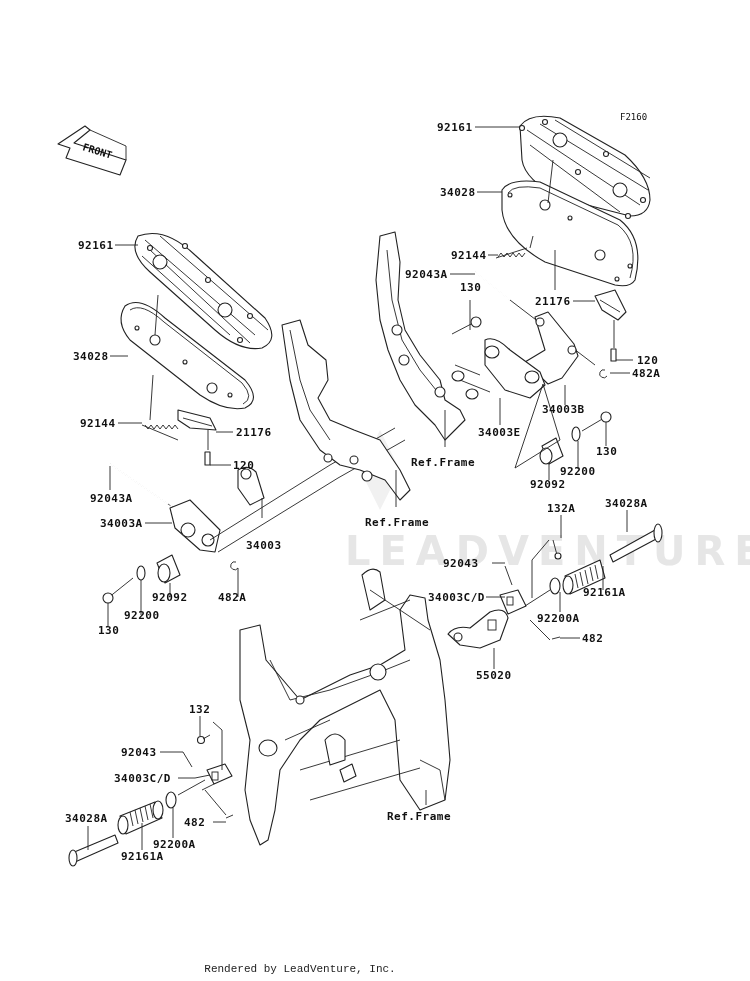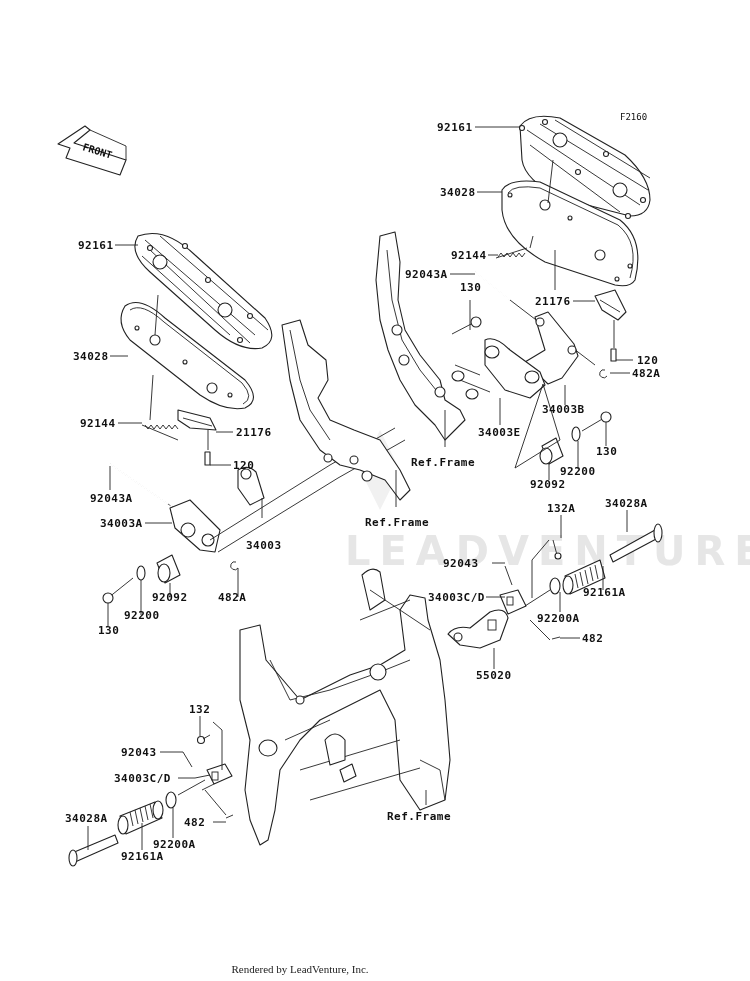--- a/index.html
+++ b/index.html
@@ -9,21 +9,21 @@
   .lbl { font-family: "DejaVu Sans Mono", "Liberation Mono", monospace; font-size: 11px;
          font-weight: bold; fill: #111; letter-spacing: 0.5px; }
   .code { font-family: "DejaVu Sans Mono", monospace; font-size: 9px; fill: #111; }
   .part { fill: #fff; stroke: #222; stroke-width: 1.1; stroke-linejoin: round; }
   .thin { fill: none; stroke: #222; stroke-width: 0.9; }
   .lead { fill: none; stroke: #222; stroke-width: 0.9; }
   .dash { fill: none; stroke: #333; stroke-width: 0.8; stroke-dasharray: 3 2; }
   .wm { font-family: "DejaVu Sans", sans-serif; font-size: 40px; fill: #e6e6e6;
         letter-spacing: 9px; font-weight: bold; }
   .footer { position: absolute; left: 0; width: 600px; top: 963px; text-align: center;
-            font-family: Liberation Serif, serif; font-size: 11px; color: #222; }
+            font-family: Liberation Mono, monospace; font-size: 11px; color: #222; }
   .frontlbl { font-family: "DejaVu Sans Mono", monospace; font-size: 10px; font-weight: bold; fill: #111; }
 </style>
 </head>
 <body>
 
 <svg id="diagram" viewBox="0 0 750 981" xmlns="http://www.w3.org/2000/svg">
 
   <text class="wm" x="345" y="565">LEADVENTURE</text>
   <g opacity="0.12">
     <path d="M380 430 L360 470 L380 510 L400 470 Z" fill="#888"></path>

